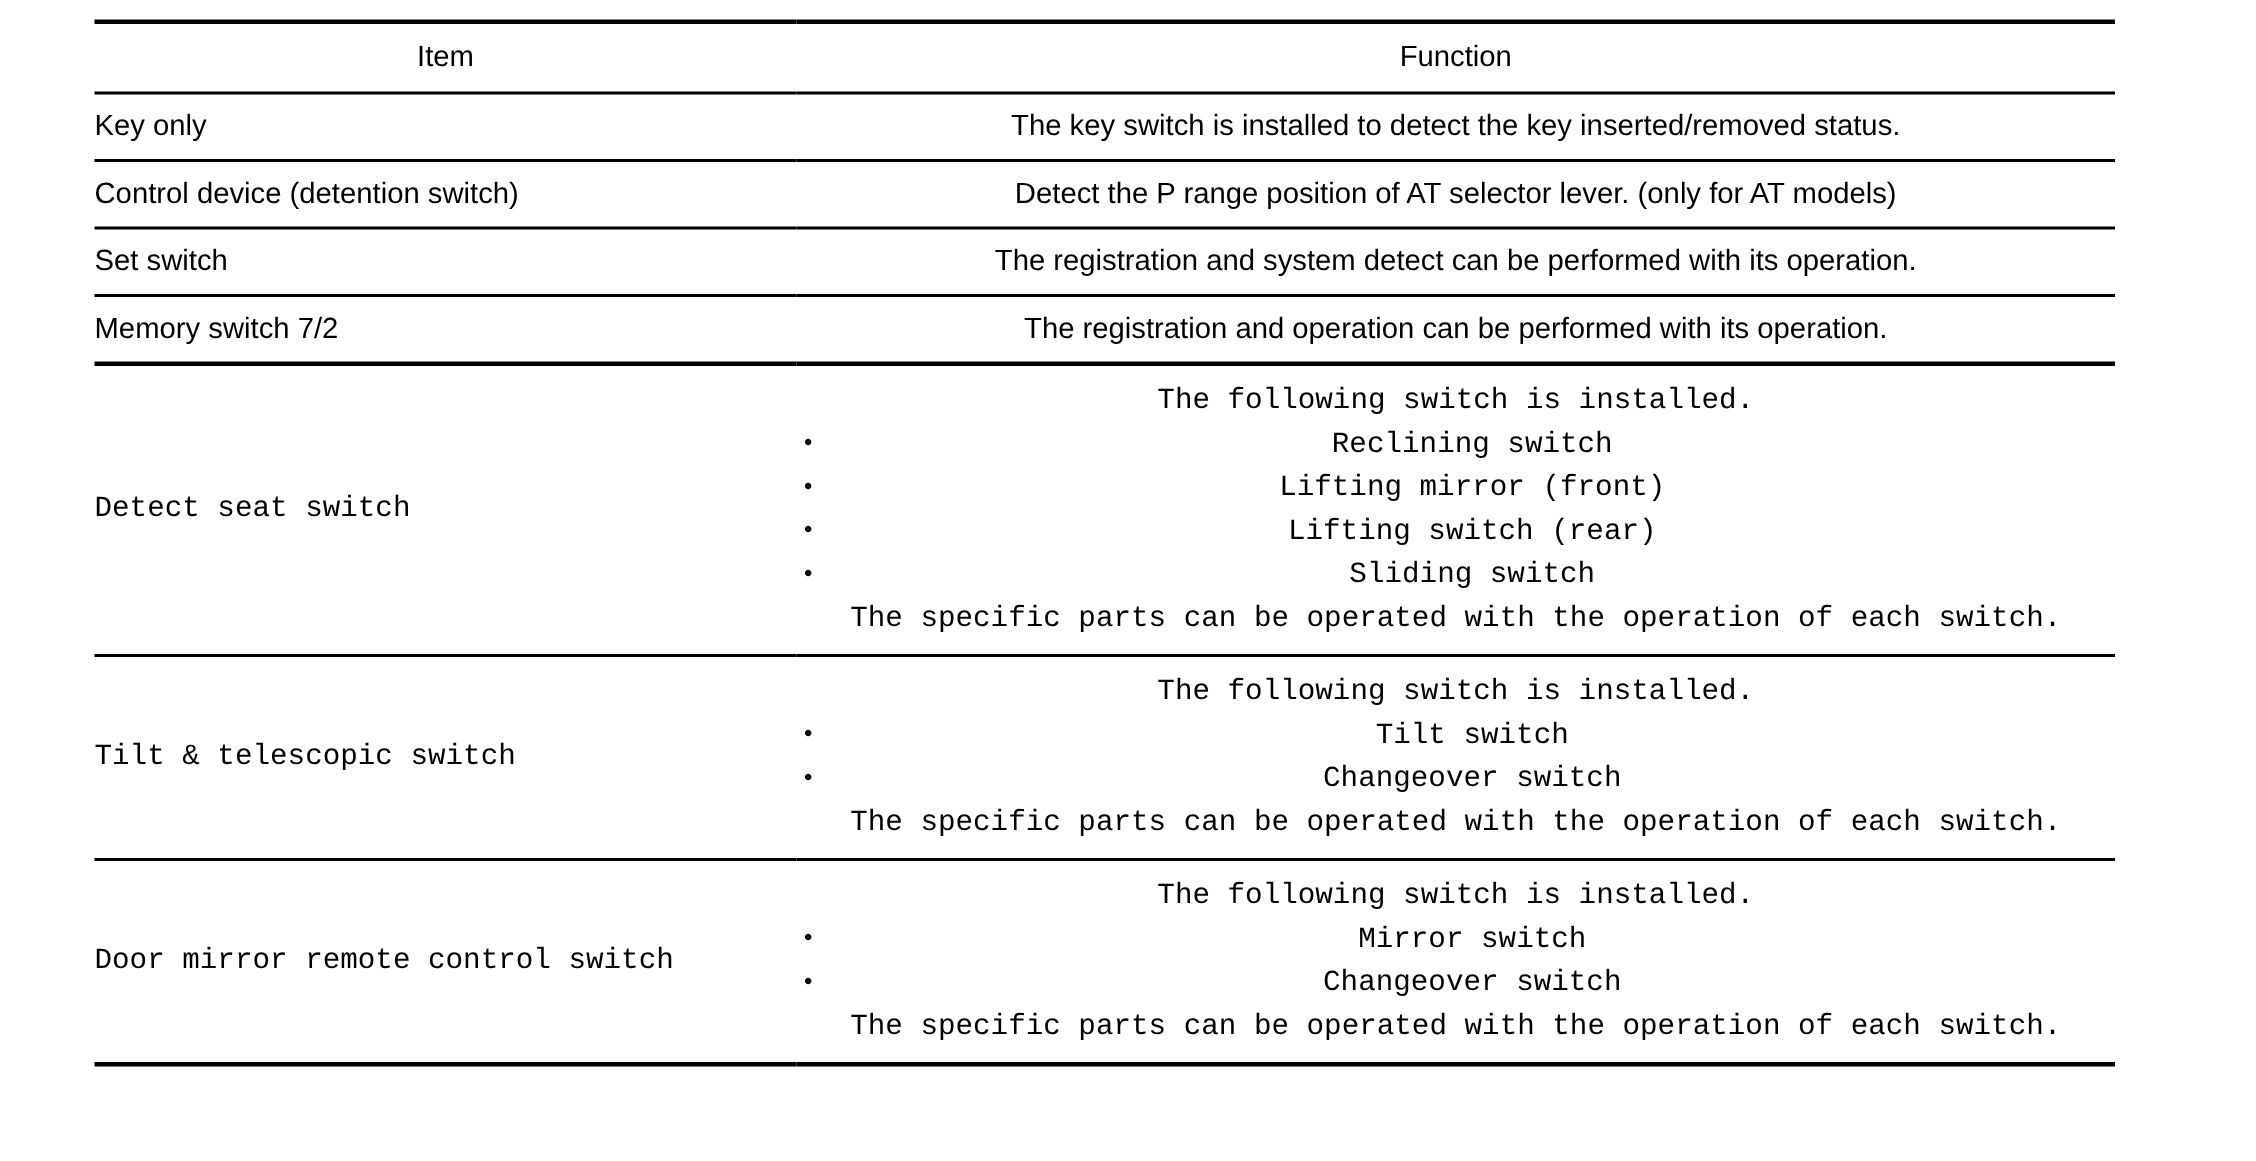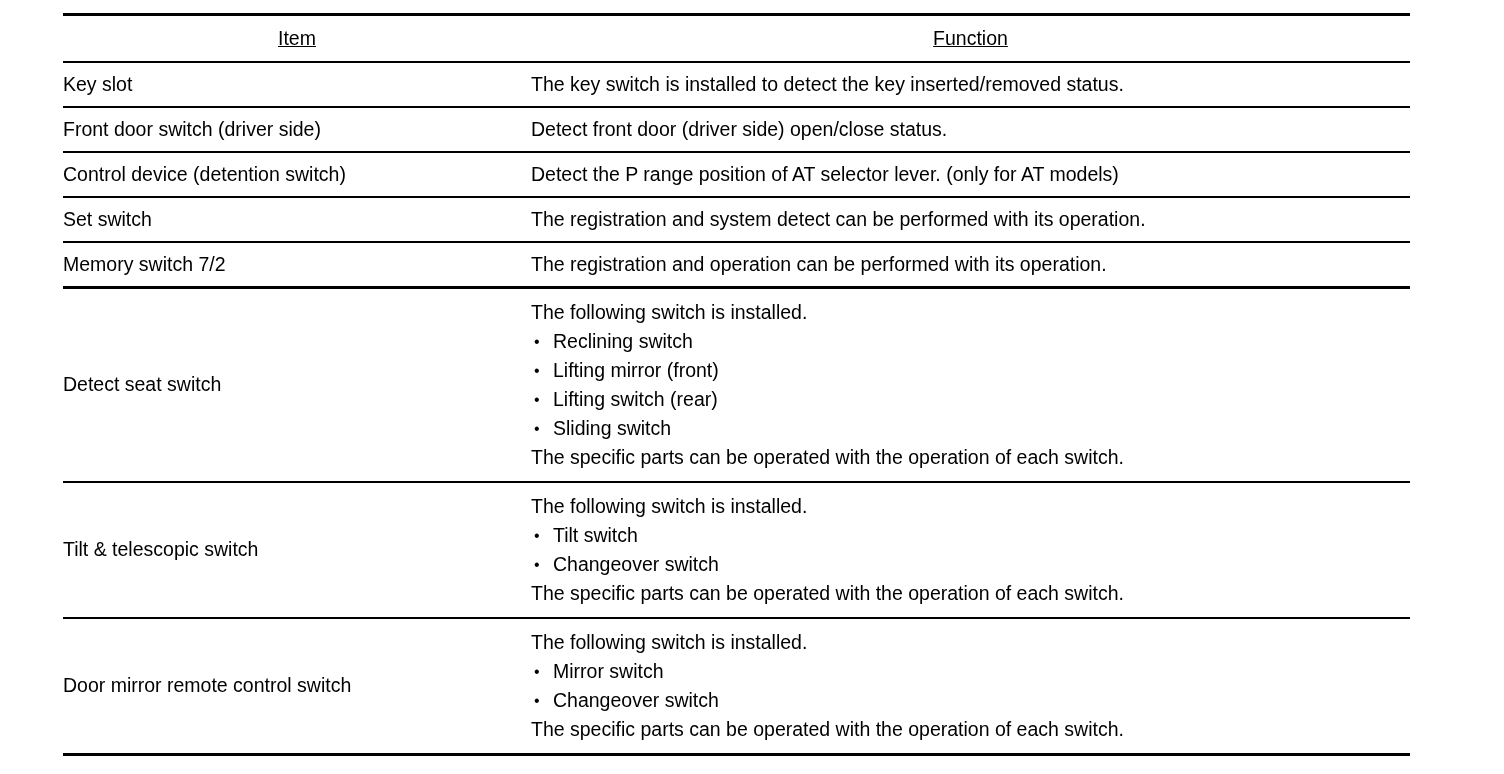--- a/index.html
+++ b/index.html
@@ -58,36 +58,35 @@
   
   .col-item {
     border-right: 2px solid #000;
   }
 
   
   .hdr-cell {
     text-align: center;
     font-weight: normal;
     height: 45px;
-    text-decoration: underline;
   }
 
   
   .cell-item {
     padding-left: 16px;
     text-align: left;
   }
   .cell-func {
     padding-left: 16px;
-    text-align: left;
+    text-align: center;
   }
   tr.row-simple > td { height: 43px; }
 
   
-  tr.row-tall > td { padding-top: 9px; padding-bottom: 9px; }
+  tr.row-tall > td { padding-top: 9px; padding-bottom: 9px; font-family: Liberation Mono, monospace; }
 
   .func-block { }
   .func-line {
     display: block;
     height: 29px;
     line-height: 29px;
     white-space: nowrap;
   }
   ul.func-bullets {
     list-style: none;
@@ -119,32 +118,24 @@
       <col class="c-function">
     </colgroup>
     <thead>
       <tr class="rule-thick-top">
         <th class="hdr-cell col-item">Item</th>
         <th class="hdr-cell">Function</th>
       </tr>
     </thead>
     <tbody id="table-body">
         <tr class="row-simple">
-          <td class="cell-item col-item">Key slot</td>
+          <td class="cell-item col-item">Key only</td>
           <td class="cell-func">
             <div class="func-block">
               <span class="func-line">The key switch is installed to detect the key inserted/removed status.</span>
-            </div>
-          </td>
-        </tr>
-        <tr class="row-simple">
-          <td class="cell-item col-item">Front door switch (driver side)</td>
-          <td class="cell-func">
-            <div class="func-block">
-              <span class="func-line">Detect front door (driver side) open/close status.</span>
             </div>
           </td>
         </tr>
         <tr class="row-simple">
           <td class="cell-item col-item">Control device (detention switch)</td>
           <td class="cell-func">
             <div class="func-block">
               <span class="func-line">Detect the P range position of AT selector lever. (only for AT models)</span>
             </div>
           </td>

